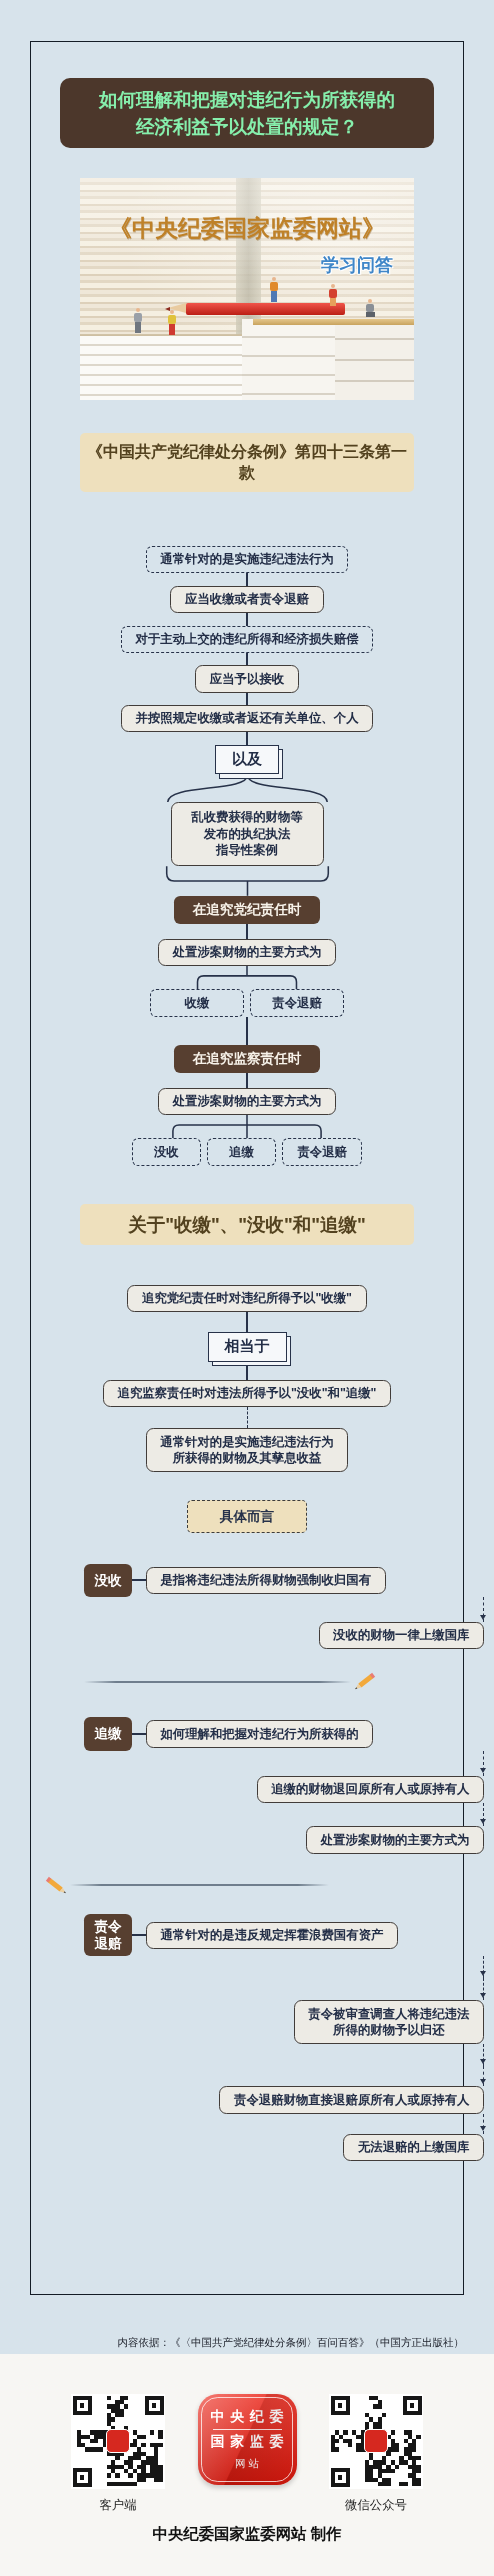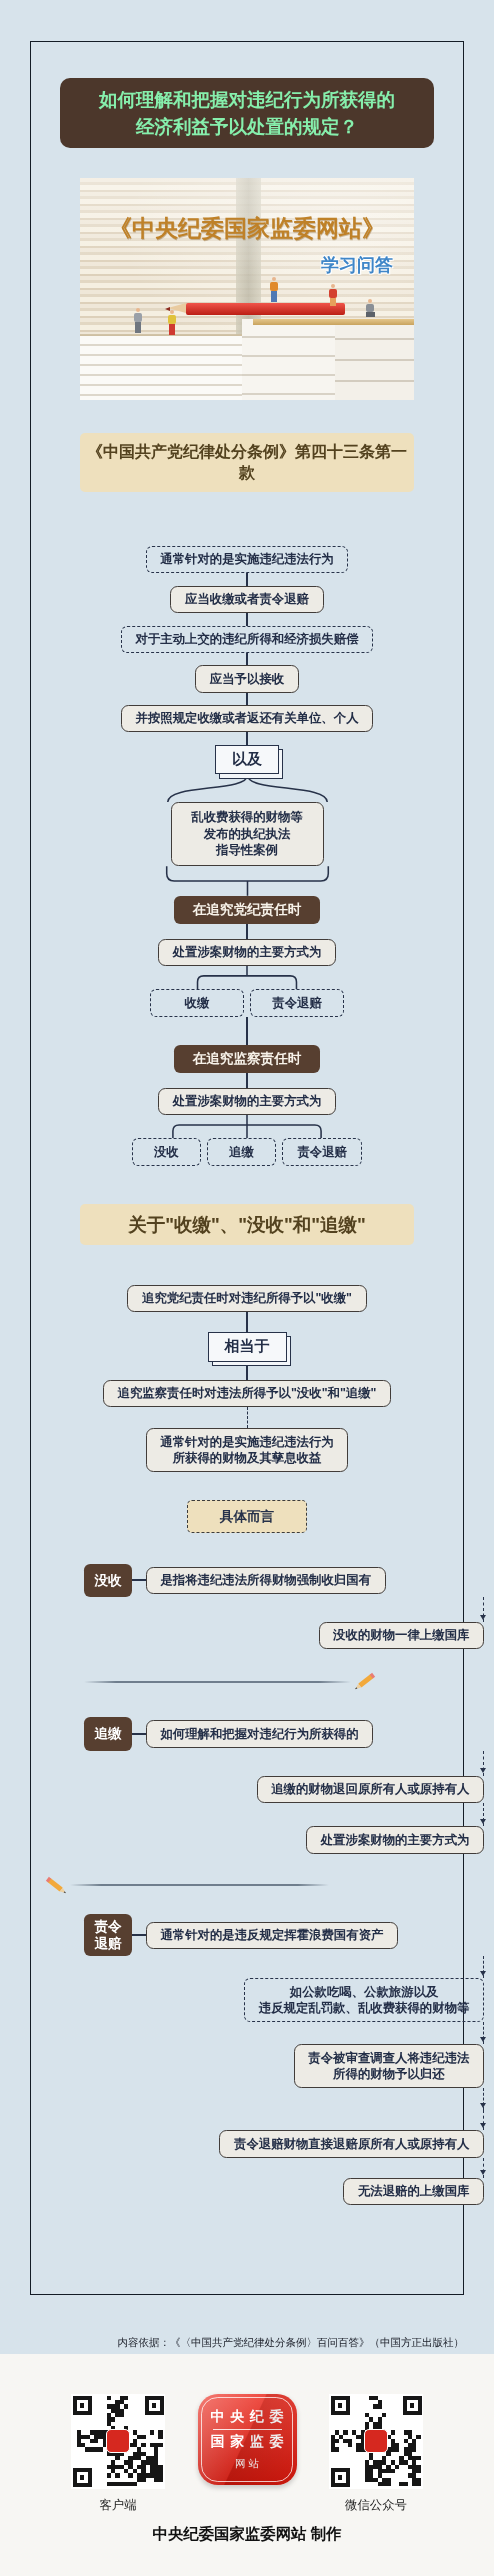--- a/index.html
+++ b/index.html
@@ -281,24 +281,20 @@
     <div class="defrow" style="margin-top:18.5px;">
       <div class="deflabel two">
         <span>责令</span><br>
         <span>退赔</span>
       </div>
       <div class="defline"></div>
       <div class="fbox">通常针对的是违反规定挥霍浪费国有资产</div>
     </div>
     <div class="shift">
       <div class="darrow" style="height:22px;"></div>
-      <div class="fbox dash">
-        <span>如公款吃喝、公款旅游以及</span><br>
-        <span>违反规定乱罚款、乱收费获得的财物等</span>
-      </div>
       <div class="darrow" style="height:22px;"></div>
       <div class="fbox">
         <span>责令被审查调查人将违纪违法</span><br>
         <span>所得的财物予以归还</span>
       </div>
       <div class="darrow" style="height:22px;"></div>
       <div class="darrow" style="height:20px;"></div>
       <div class="fbox">责令退赔财物直接退赔原所有人或原持有人</div>
       <div class="darrow" style="height:20px;"></div>
       <div class="fbox">无法退赔的上缴国库</div>

